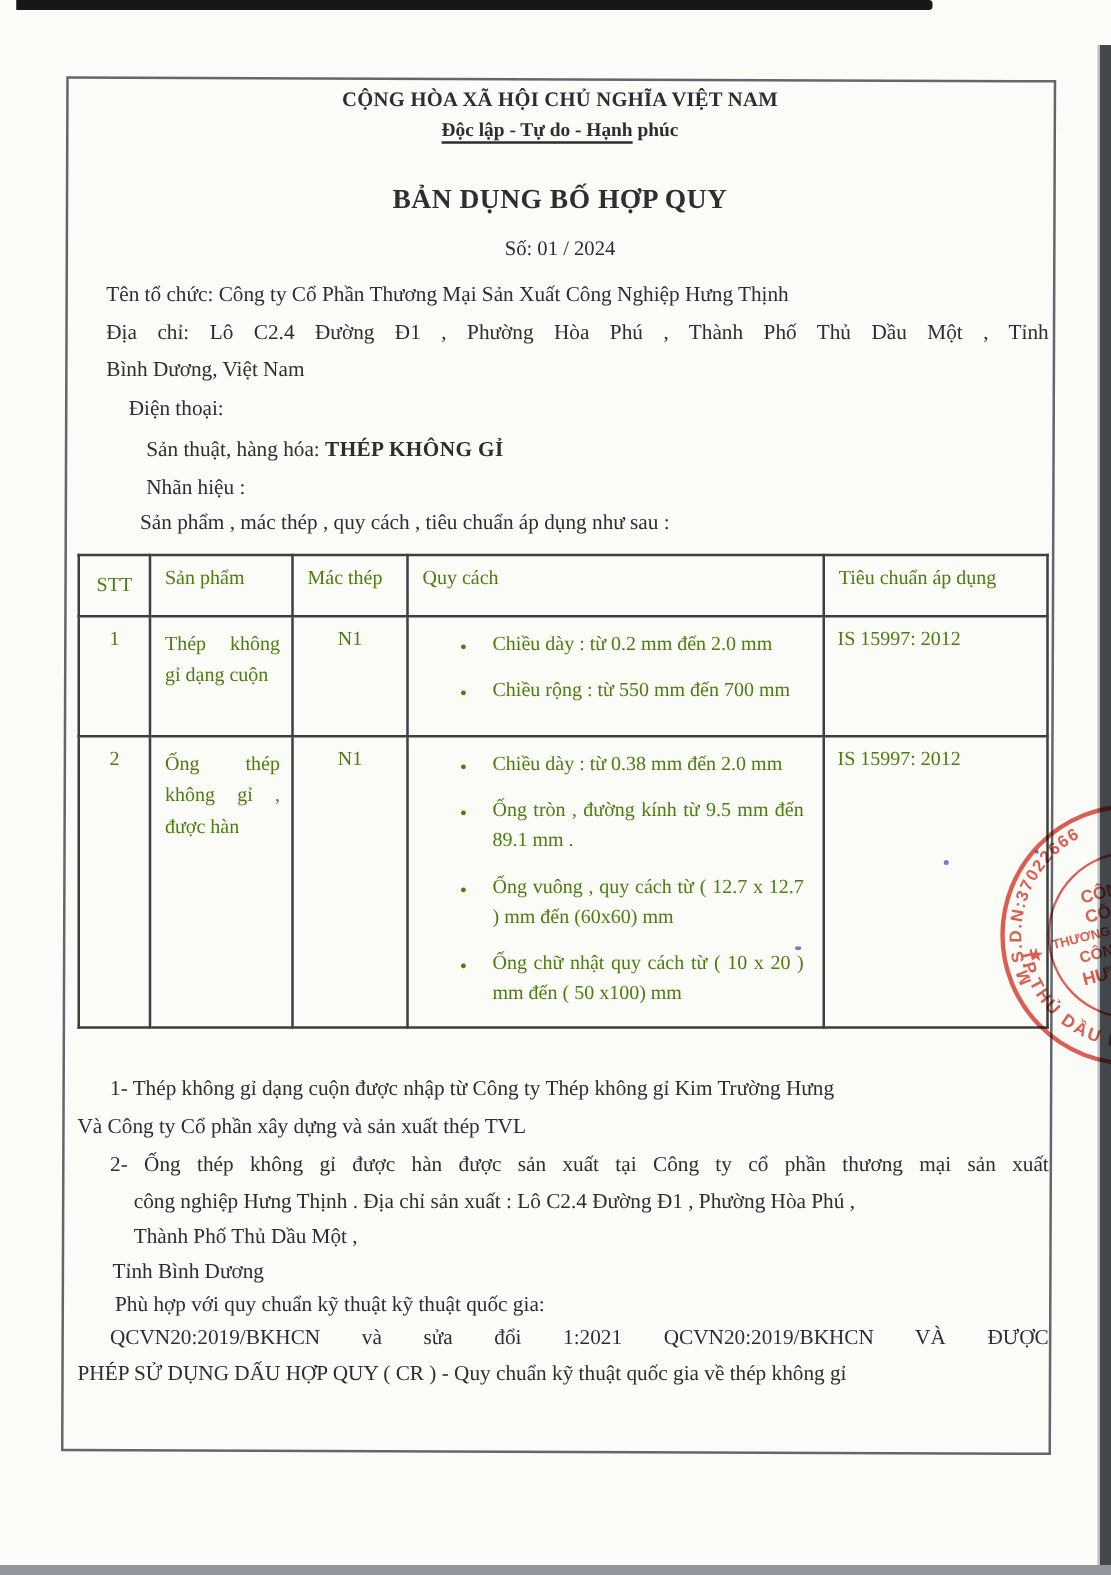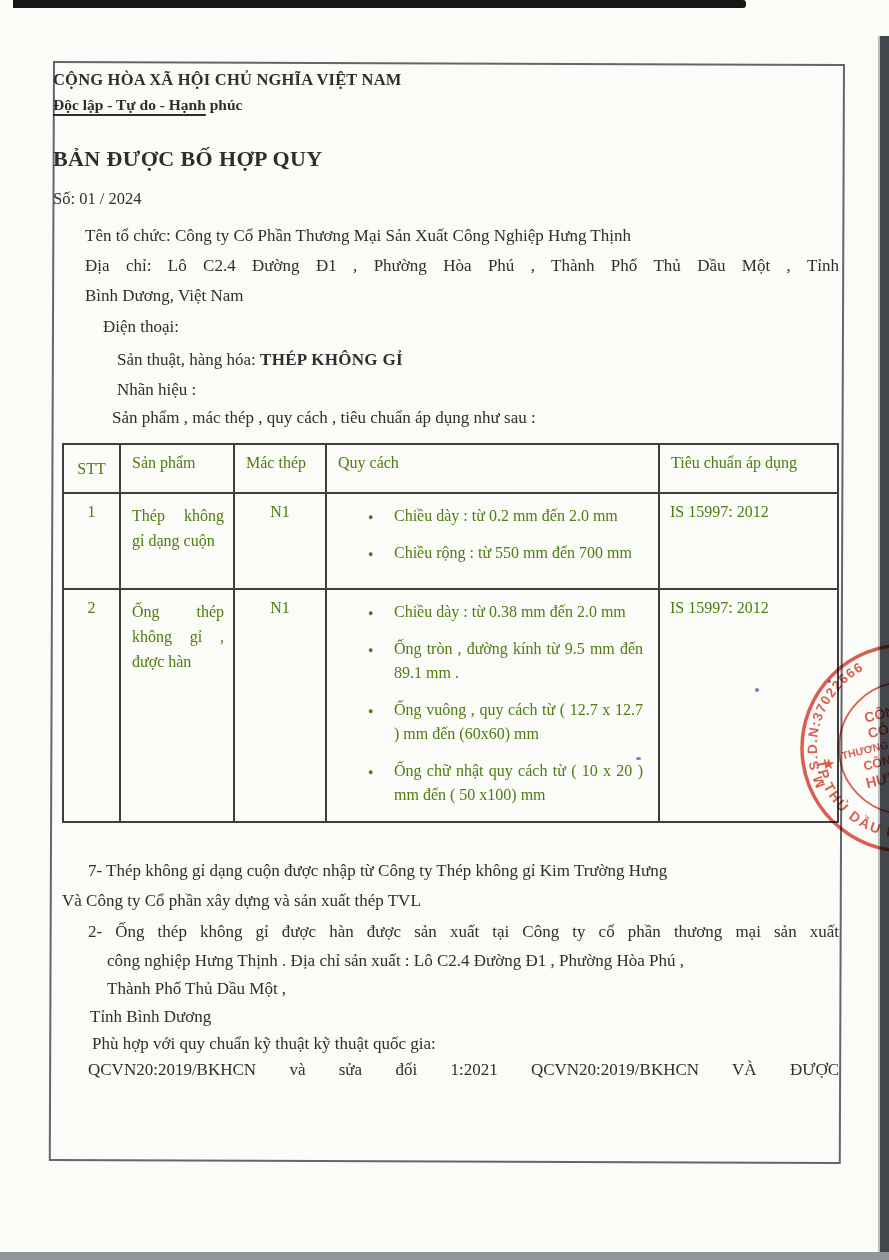--- a/index.html
+++ b/index.html
@@ -20,21 +20,21 @@
 
   
   .frame{
     position:absolute;left:53px;top:61px;width:788px;height:1096px;
     border:2px solid #63676d;
     transform:rotate(0.22deg);transform-origin:0 0;
     background:transparent;
   }
 
   .abs{position:absolute;}
-  .center{left:53px;width:790px;text-align:left;}
+  .center{left:53px;width:790px;text-align:center;}
   .h-national{top:70px;font-size:16.5px;font-weight:bold;letter-spacing:.2px;}
   .h-motto{top:96px;font-size:15.5px;font-weight:bold;}
   .h-motto .u{text-decoration:underline;text-underline-offset:4px;text-decoration-thickness:1.5px;}
   .h-title{top:146px;font-size:22px;font-weight:bold;letter-spacing:.4px;}
   .h-number{top:189px;font-size:16.5px;font-family:Liberation Serif, serif;}
 
   .body-text{font-size:17px;line-height:30px;}
   .p-org{top:221px;left:85px;width:756px;}
   .p-address{top:251px;left:85px;width:754px;}
   .p-phone{top:312px;left:103px;}
@@ -87,21 +87,21 @@
 <div class="bar-right"></div>
 <div class="bar-bottom"></div>
 <div class="speck" style="left:755px;top:688px;width:4px;height:4px;"></div>
 <div class="speck" style="left:636px;top:757px;width:5px;height:3px;"></div>
 <div class="speck" style="left:828px;top:680px;width:3px;height:3px;"></div>
 
 <div class="frame"></div>
 
 <div class="abs center h-national">CỘNG HÒA XÃ HỘI CHỦ NGHĨA VIỆT NAM</div>
 <div class="abs center h-motto"><span class="u">Độc lập - Tự do - Hạnh</span><span> phúc</span></div>
-<div class="abs center h-title">BẢN ĐƯỢC BỐ HỢP QUY</div>
+<div class="abs center h-title">BẢN DỤNG BỐ HỢP QUY</div>
 <div class="abs center h-number">Số: 01 / 2024</div>
 
 <div class="abs body-text p-org">Tên tổ chức: Công ty Cổ Phần Thương Mại Sản Xuất Công Nghiệp Hưng Thịnh</div>
 <div class="abs body-text p-address">
   <div class="stretch">Địa chỉ: Lô C2.4 Đường Đ1 , Phường Hòa Phú , Thành Phố Thủ Dầu Một , Tỉnh</div>
   <div>Bình Dương, Việt Nam</div>
 </div>
 <div class="abs body-text p-phone">Điện thoại:</div>
 <div class="abs body-text p-product"><span>Sản thuật, hàng hóa: </span><b>THÉP KHÔNG GỈ</b></div>
 <div class="abs body-text p-brand">Nhãn hiệu :</div>
@@ -148,32 +148,33 @@
           <li>Ống vuông , quy cách từ ( 12.7 x 12.7 ) mm đến (60x60) mm</li>
           <li>Ống chữ nhật quy cách từ ( 10 x 20 ) mm đến ( 50 x100) mm</li>
         </ul>
       </td>
       <td class="tc">IS 15997: 2012</td>
     </tr>
   </tbody>
 </table>
 
 <div class="abs body-text n1">
-  <div class="l1">7- Thép không gỉ dạng cuộn được nhập từ Công ty Thép không gỉ Kim Trường Hưng</div>
+  <div class="l1">1- Thép không gỉ dạng cuộn được nhập từ Công ty Thép không gỉ Kim Trường Hưng</div>
   <div>Và Công ty Cổ phần xây dựng và sản xuất thép TVL</div>
 </div>
 <div class="abs body-text n2">
   <div class="l1 stretch">2- Ống thép không gỉ được hàn được sản xuất tại Công ty cổ phần thương mại sản xuất</div>
   <div class="l2">công nghiệp Hưng Thịnh . Địa chỉ sản xuất : Lô C2.4 Đường Đ1 , Phường Hòa Phú ,</div>
   <div class="l3">Thành Phố Thủ Dầu Một ,</div>
 </div>
 <div class="abs body-text p-province">Tỉnh Bình Dương</div>
 <div class="abs body-text p-conform">Phù hợp với quy chuẩn kỹ thuật kỹ thuật quốc gia:</div>
 <div class="abs body-text qcvn">
   <div class="l1 stretch">QCVN20:2019/BKHCN và sửa đổi 1:2021 QCVN20:2019/BKHCN VÀ ĐƯỢC</div>
+  <div>PHÉP SỬ DỤNG DẤU HỢP QUY ( CR ) -  Quy chuẩn kỹ thuật quốc gia về thép không gỉ</div>
 </div>
 
 <svg class="stamp" viewBox="-115 -115 230 230" width="230" height="230">
   <circle r="103" fill="none" stroke-width="3.5" stroke="#dc5244"></circle>
   <circle r="66" fill="none" stroke-width="1.8" stroke="#dc5244"></circle>
   <defs>
     <path id="arcTop" d="M -79.2 38.3 A 88 88 0 1 1 82.7 -30.1" fill="none"></path>
     <path id="arcBot" d="M -89.3 11.0 A 90 90 0 0 0 68.9 57.9" fill="none"></path>
   </defs>
   <text font-size="13.5" letter-spacing="1.2" fill="#dc5244">

